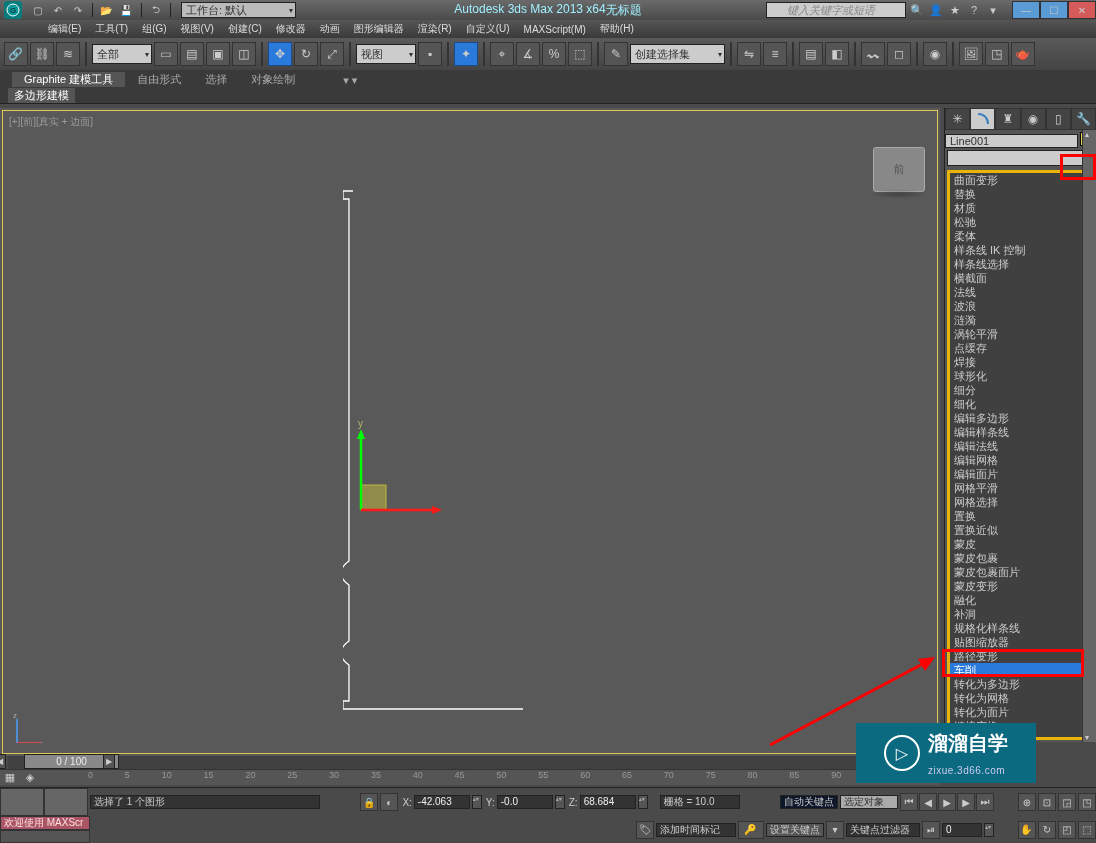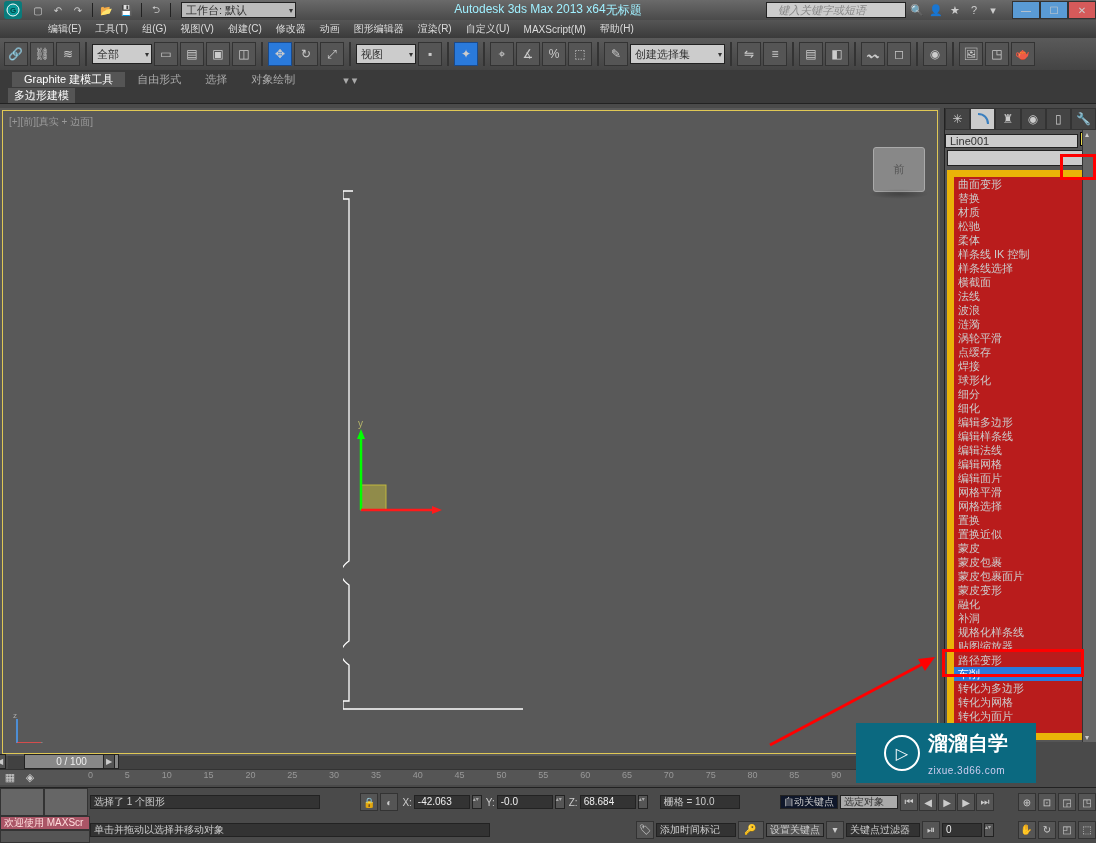--- a/index.html
+++ b/index.html
@@ -71,21 +71,21 @@
     .title-right {
       margin-left: auto;
       display: flex;
       align-items: center;
       gap: 3px;
     }
     .search-box {
       background: #ccc;
       width: 140px;
       height: 16px;
-      padding: 0 11px;
+      padding: 0 20px;
       color: #888;
       font-style: italic;
       font-size: 11px;
       display: flex;
       align-items: center;
       border: 1px solid #222;
     }
     .title-icon { width: 16px; height: 16px; color: #ccc; display: flex; align-items: center; justify-content: center; }
     .win-controls { display: flex; margin-left: 8px; }
     .win-btn { width: 28px; height: 18px; font-size: 10px; display: flex; align-items: center; justify-content: center; border: 1px solid #333; }
@@ -299,24 +299,24 @@
       width: 36px;
       height: 26px;
       border: 3px solid #ff0000;
       pointer-events: none;
       z-index: 5;
     }
 
     .modifier-list {
       margin: 2px;
       flex: 1;
-      background: #b91c1c;
+      background: #404040;
       overflow-y: hidden;
       overflow-x: hidden;
-      border: 7px solid #eab308;
+      border: 3px solid #eab308;
       position: relative;
     }
     .mod-item {
       padding: 0 4px;
       height: 14px;
       font-size: 11px;
       color: #ccc;
       white-space: nowrap;
     }
     .mod-item.selected { background: #2a7adb; color: #fff; }
@@ -827,21 +827,20 @@
         <div class="sb-btn">▶</div>
         <div class="sb-btn">⏭</div>
       </div>
       <div style="width:20px"></div>
       <div class="sb-btn">⊕</div>
       <div class="sb-btn">⊡</div>
       <div class="sb-btn">◲</div>
       <div class="sb-btn">◳</div>
     </div>
     <div class="status-row">
-      <div class="status-field" style="width:400px">单击并拖动以选择并移动对象</div>
       <div style="flex:1"></div>
       <div class="sb-btn">🏷</div>
       <div class="status-field" style="width:80px">添加时间标记</div>
       <div class="sb-btn" style="width:26px">🔑</div>
       <div class="status-field" style="width:58px; background:#555">设置关键点</div>
       <div class="sb-btn">▾</div>
       <div class="status-field" style="width:74px">关键点过滤器</div>
       <div class="sb-btn">⏯</div>
       <div class="coord-input" style="width:40px">0</div>
       <div class="spinner">▴▾</div>

